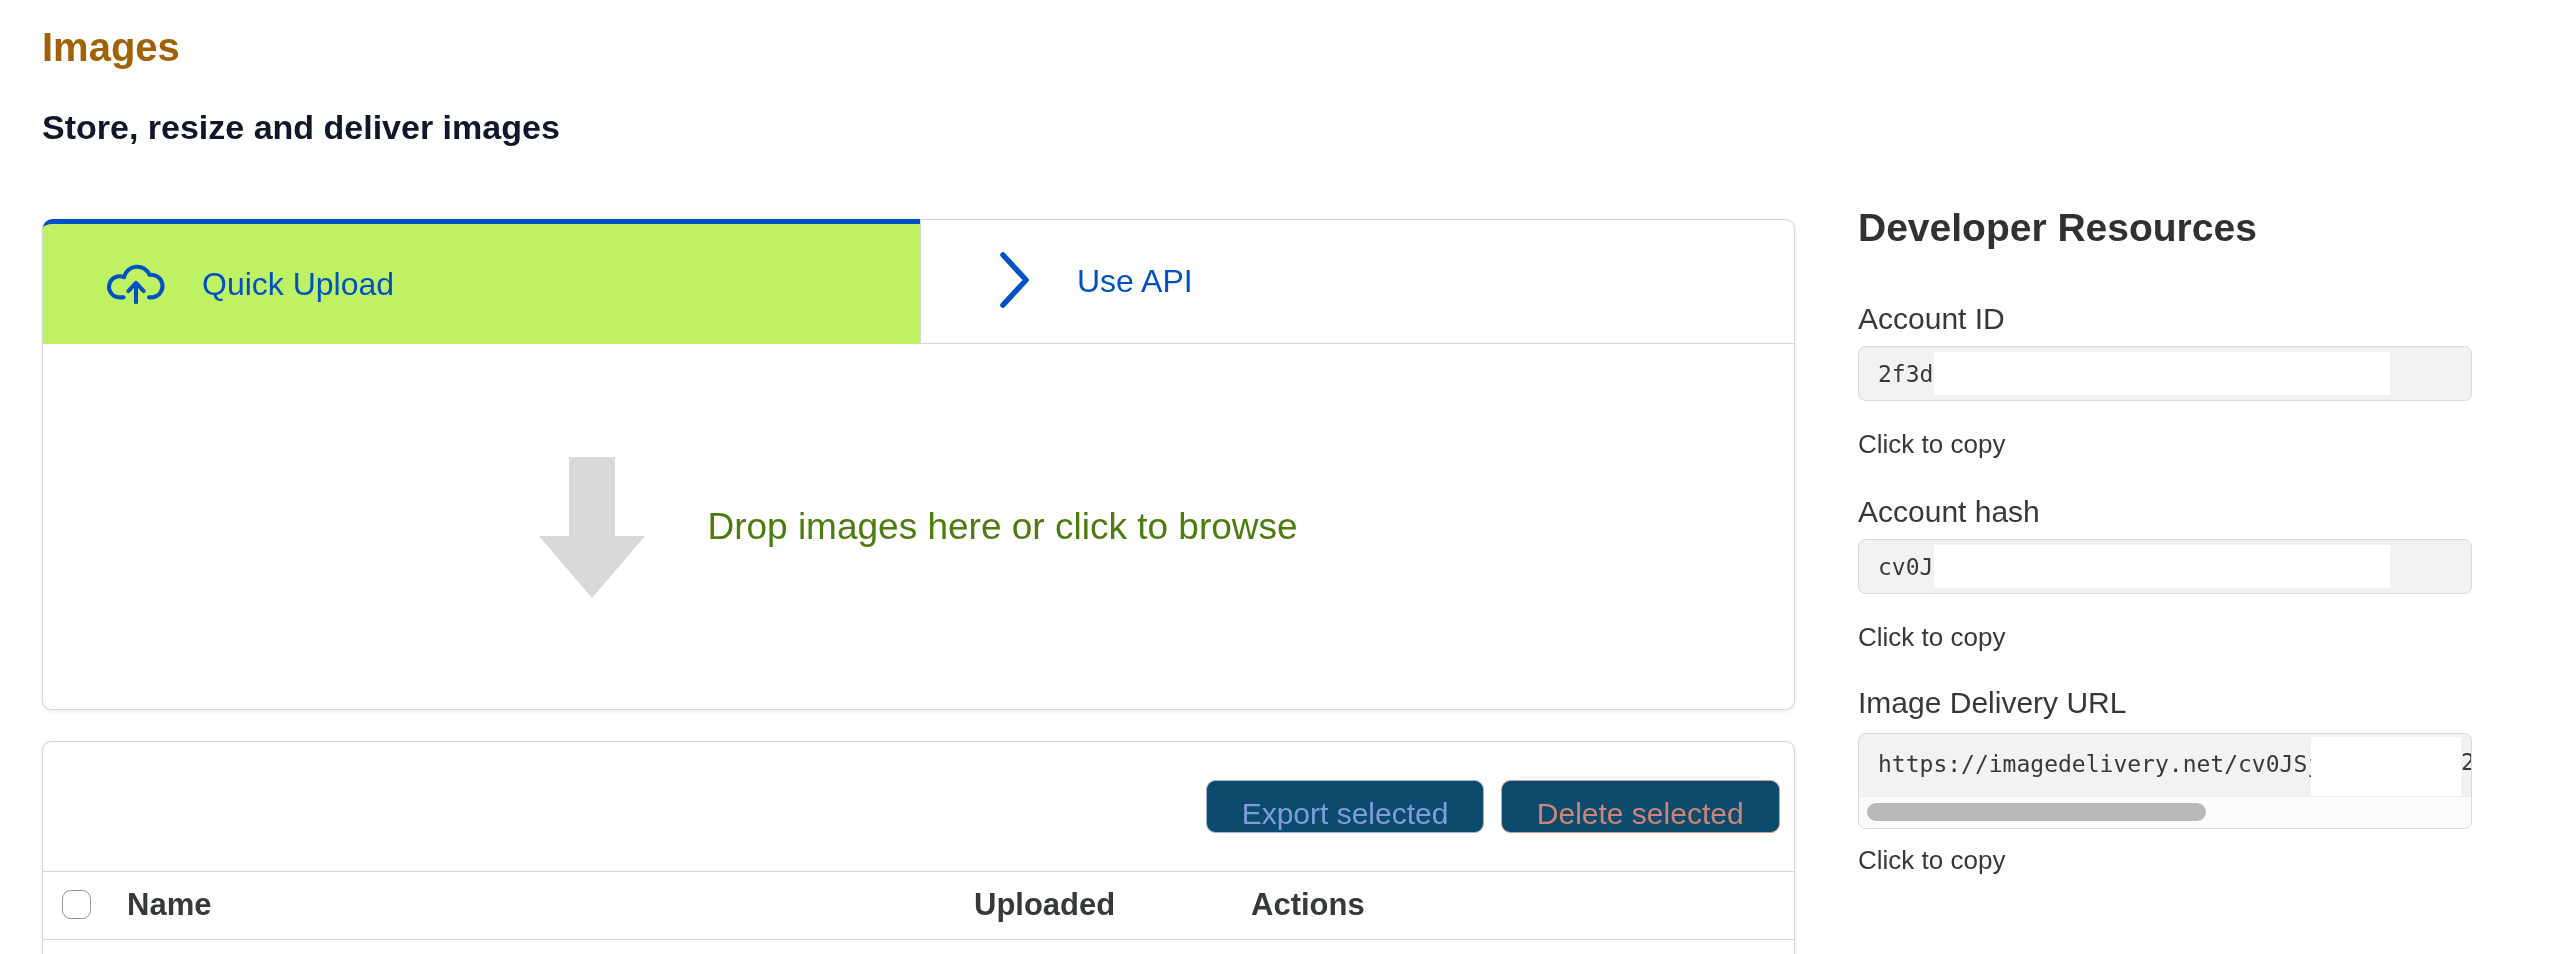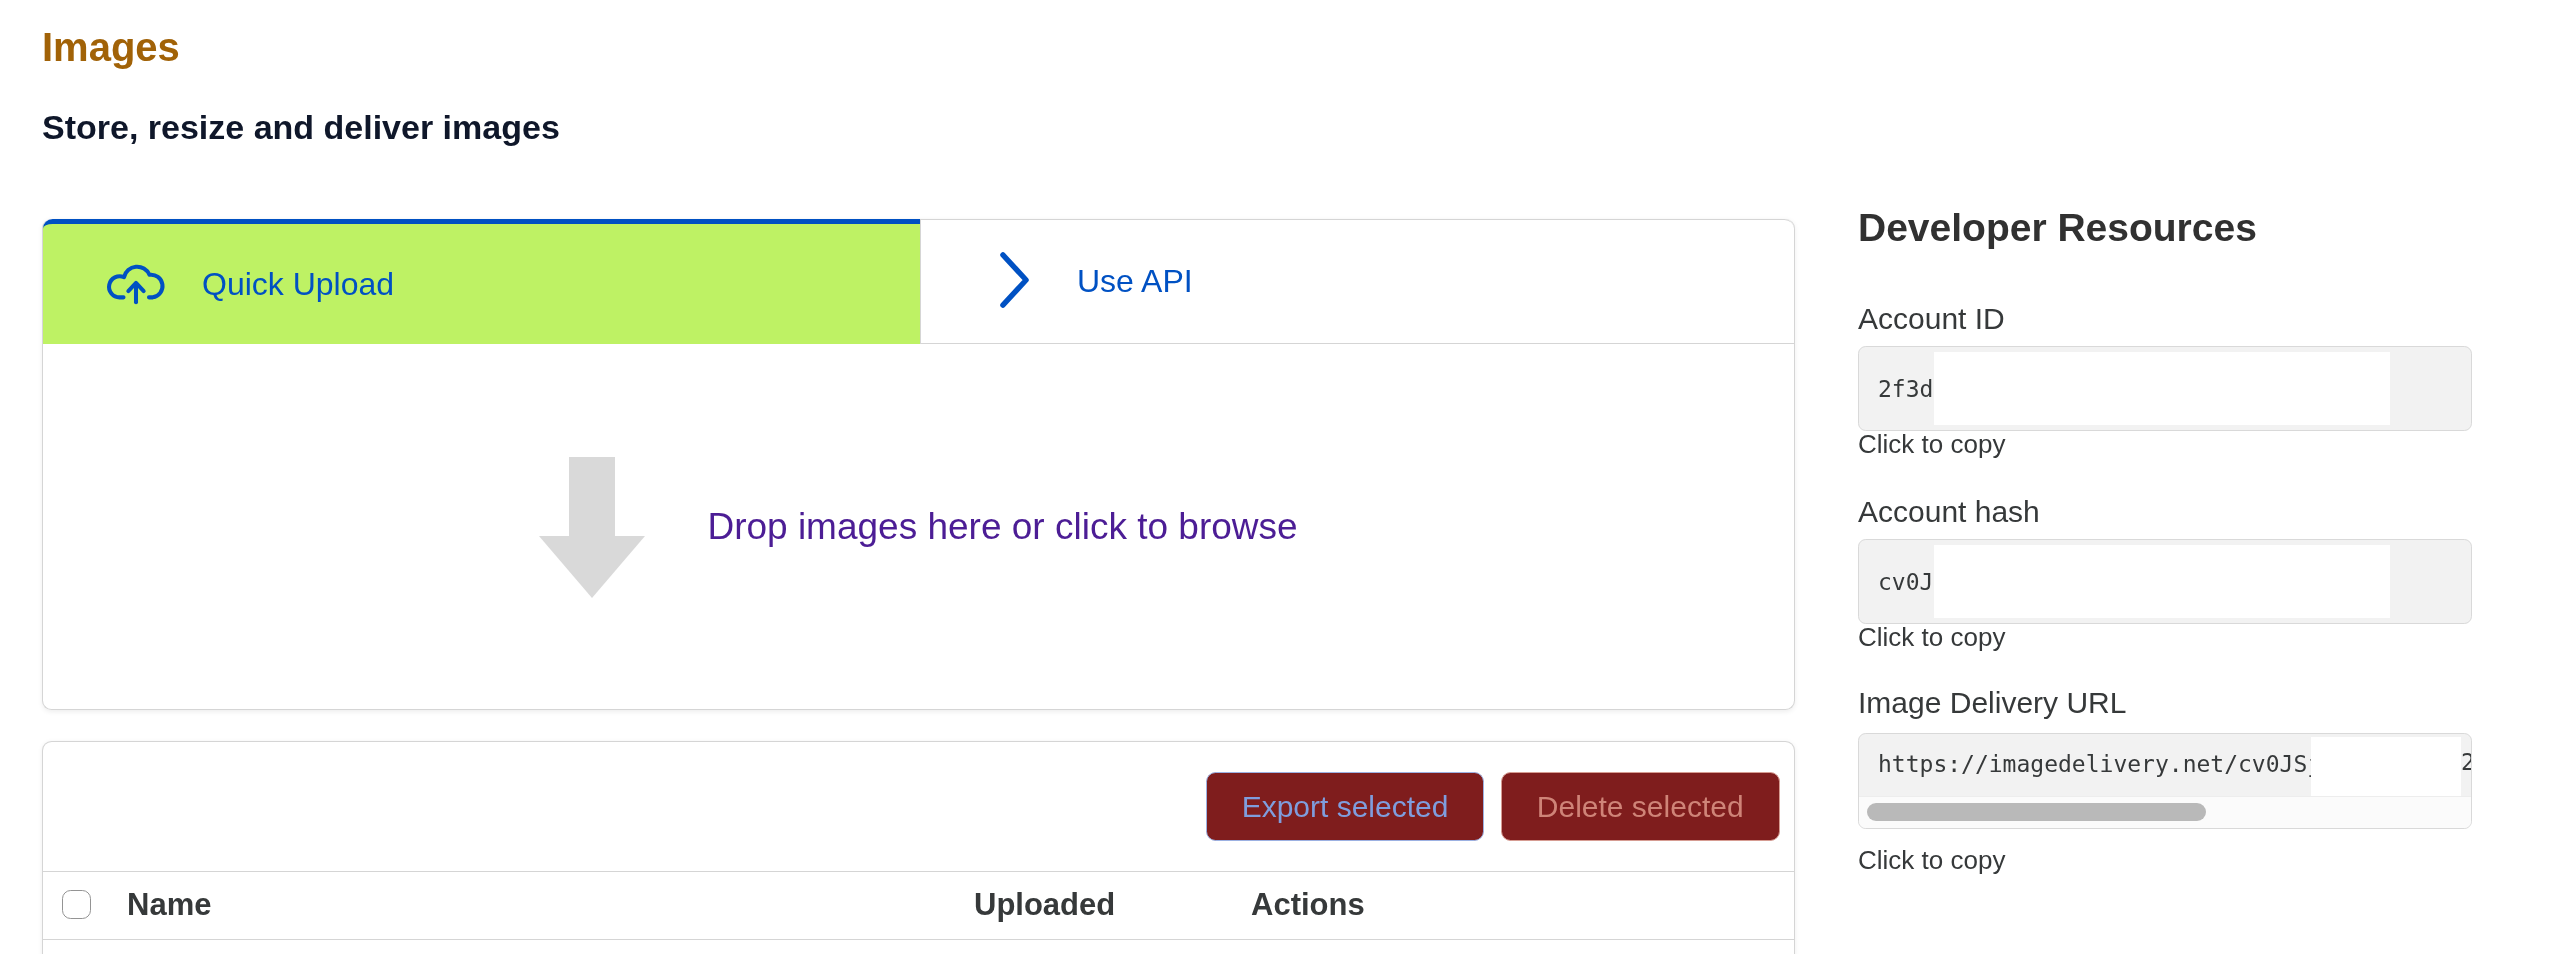--- a/index.html
+++ b/index.html
@@ -38,36 +38,36 @@
     position:absolute; left:0; right:0; top:125px; bottom:0;
     display:flex; align-items:center; justify-content:center; gap:62px; cursor:pointer;
   }
   .drop-arrow { width:106px; height:140px; position:relative; }
   .drop-arrow .shaft { position:absolute; left:30px; top:0; width:46px; height:81px; background:#d9d9d9; }
   .drop-arrow .head {
     position:absolute; left:0; top:79px; width:0; height:0;
     border-left:53px solid transparent; border-right:53px solid transparent;
     border-top:62px solid #d9d9d9;
   }
-  .drop-label { font-size:37px; color:#4c1d95; }
+  .drop-label { font-size:37px; color:#4d7c0f; }
 
   
   .table-panel {
     left:42px; top:741px; width:1753px; height:235px;
     background:#fff; border:1.9px solid #d5d5d5; border-bottom:none;
     border-radius:9.6px 9.6px 0 0; box-sizing:border-box;
     box-shadow:0 1.9px 4.8px rgba(0,0,0,0.07);
   }
   .actions-row {
     position:absolute; left:0; right:0; top:0; height:129px;
     display:flex; align-items:center; justify-content:flex-end; gap:16.4px; padding-right:14.4px;
   }
   .btn {
-    height:69px; padding:0 35px; font-size:30px; font-family:"Liberation Sans",sans-serif;
-    background:#7f1d1d; border-radius:9.6px; cursor:pointer; line-height:65px;
+    height:53px; padding:0 35px; font-size:30px; font-family:"Liberation Sans",sans-serif;
+    background:#0c4a6e; border-radius:9.6px; cursor:pointer; line-height:65px;
   }
   .btn-export { border:1.9px solid #9cb1e2; color:#7f9ddd; }
   .btn-delete { border:1.9px solid #d69c92; color:#cf8478; }
 
   .table-header {
     position:absolute; left:0; right:0; top:129px; height:69px;
     border-top:1.9px solid #d5d5d5; border-bottom:1.9px solid #d5d5d5; box-sizing:border-box;
   }
   .table-header .cell { position:absolute; top:0; height:65px; line-height:65px;
     font-size:31px; font-weight:700; color:#36393a; }
@@ -79,21 +79,21 @@
     border:1.9px solid #949494; border-radius:8.7px; background:#fff; box-sizing:border-box; cursor:pointer;
   }
 
   
   .sidebar { left:1858px; top:206px; width:614px; height:748px; }
   .sidebar-title { position:absolute; left:0; top:0; font-size:39px; font-weight:700; color:#313131; }
   .res-label { position:absolute; left:0; font-size:30px; color:#36393a; }
   .hint { position:absolute; left:0; font-size:26px; color:#36393a; cursor:pointer; }
 
   .copy-field {
-    position:absolute; left:0; width:614px; height:85px;
+    position:absolute; left:0; width:614px; height:55px;
     background:#f2f2f2; border:1.9px solid #d9d9d9; border-radius:7.7px; box-sizing:border-box;
     font-family:"DejaVu Sans Mono", monospace; font-size:23px; color:#36393a;
     display:flex; align-items:center; padding-left:19px; overflow:hidden; cursor:pointer;
   }
   .redact { position:absolute; left:75px; right:81px; top:4.8px; bottom:4.8px; background:#ffffff; }
 
   .copy-field.url-field { height:96px; align-items:flex-start; }
   .url-field .mono-text { line-height:60px; white-space:nowrap; }
   .redact-url { position:absolute; left:452px; top:2.9px; width:150px; height:60px; background:#ffffff; }
   .url-fragment {

